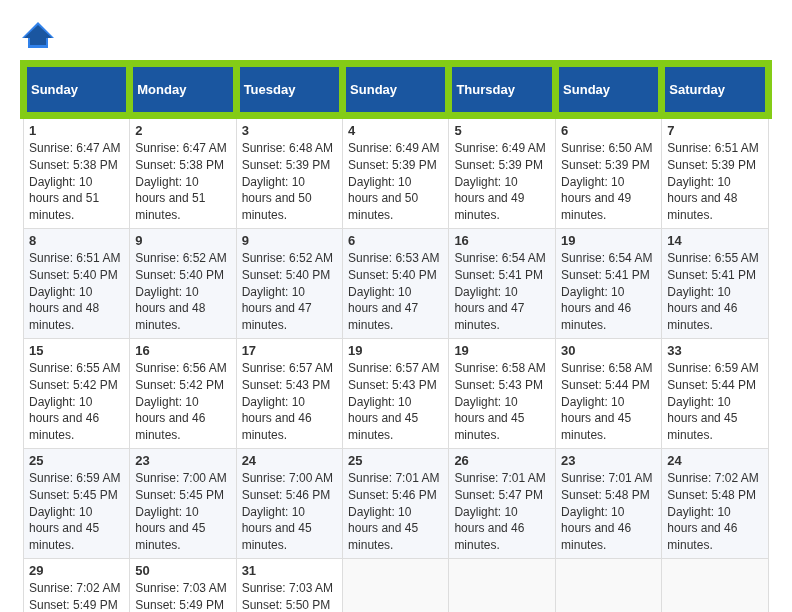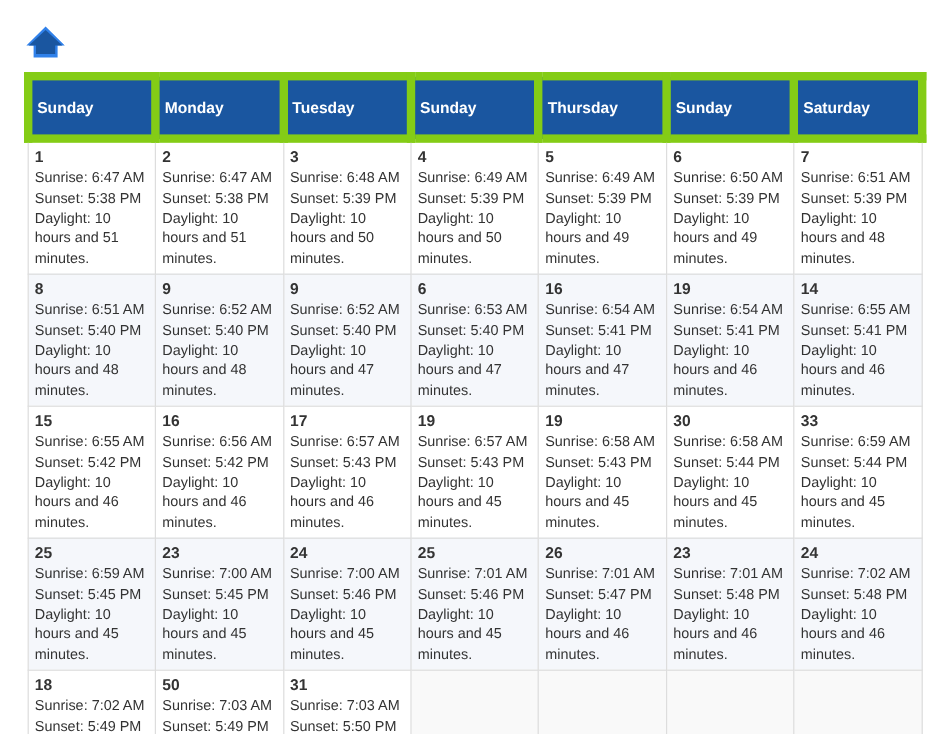--- a/index.html
+++ b/index.html
@@ -236,21 +236,21 @@
           <span class="day-num">23</span>
 <div class="day-info">Sunrise: 7:01 AM<br>Sunset: 5:48 PM<br>Daylight: 10 hours and 46 minutes.</div>
         </td>
         <td>
           <span class="day-num">24</span>
 <div class="day-info">Sunrise: 7:02 AM<br>Sunset: 5:48 PM<br>Daylight: 10 hours and 46 minutes.</div>
         </td>
       </tr>
       <tr>
         <td>
-          <span class="day-num">18</span>
+          <span class="day-num">29</span>
 <div class="day-info">Sunrise: 7:02 AM<br>Sunset: 5:49 PM<br>Daylight: 10 hours and 46 minutes.</div>
         </td>
         <td>
           <span class="day-num">50</span>
 <div class="day-info">Sunrise: 7:03 AM<br>Sunset: 5:49 PM<br>Daylight: 10 hours and 46 minutes.</div>
         </td>
         <td>
           <span class="day-num">31</span>
 <div class="day-info">Sunrise: 7:03 AM<br>Sunset: 5:50 PM<br>Daylight: 10 hours and 47 minutes.</div>
         </td>

